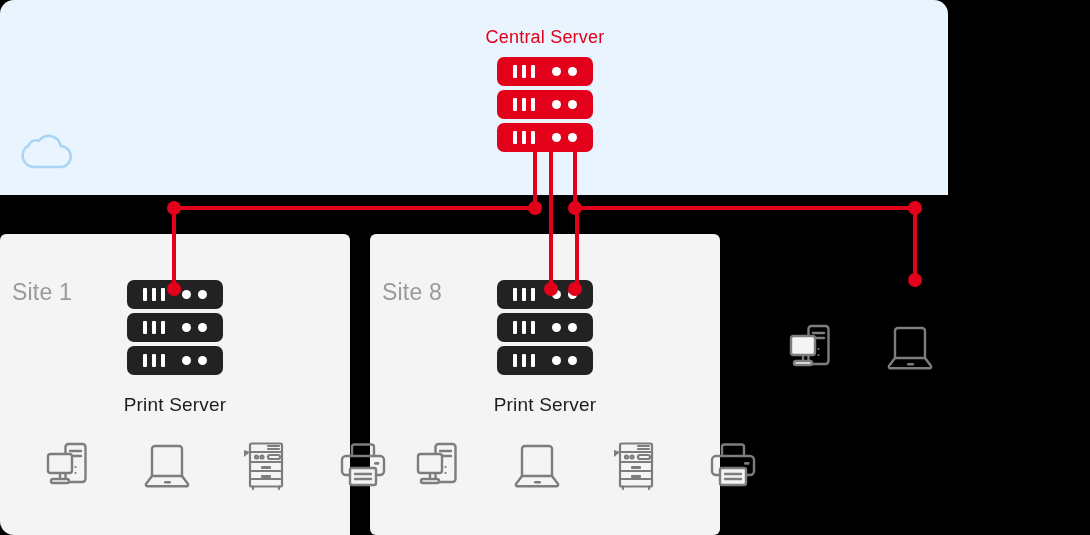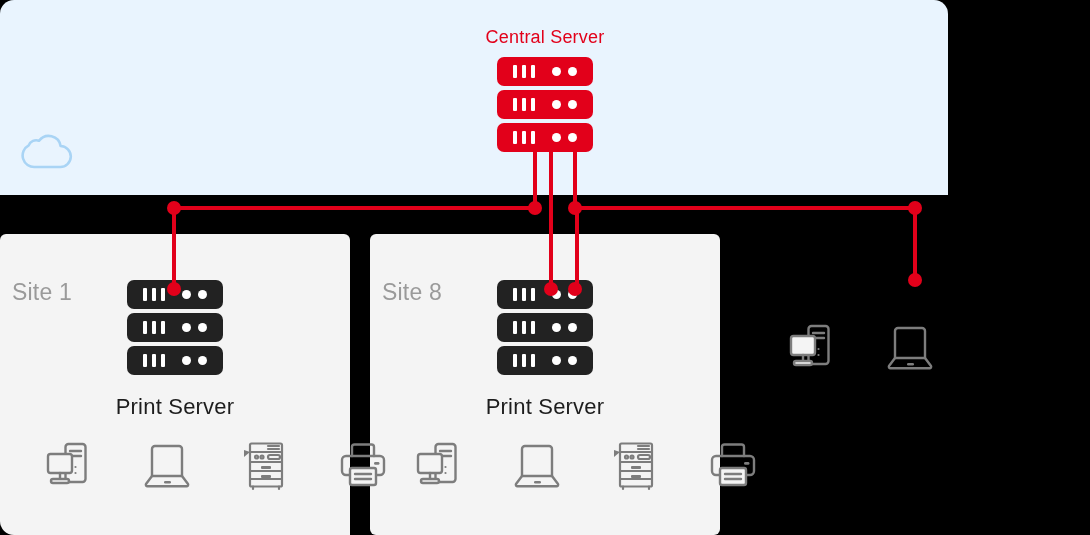--- a/index.html
+++ b/index.html
@@ -43,21 +43,21 @@
 
   
   .central-title{
     position:absolute;left:0;top:27px;width:1090px;
     text-align:center;
     font-size:18px;color:#e2001a;
     letter-spacing:.2px;
   }
   .printserver-label{
     position:absolute;
-    font-size:22px;color:#1d1d1d;
+    font-size:19px;color:#1d1d1d;
     text-align:center;white-space:nowrap;
     letter-spacing:.2px;
   }
 
   
   .server-stack{position:absolute;}
   .server-unit{
     position:relative;
     width:96px;height:29px;
     border-radius:7px;

